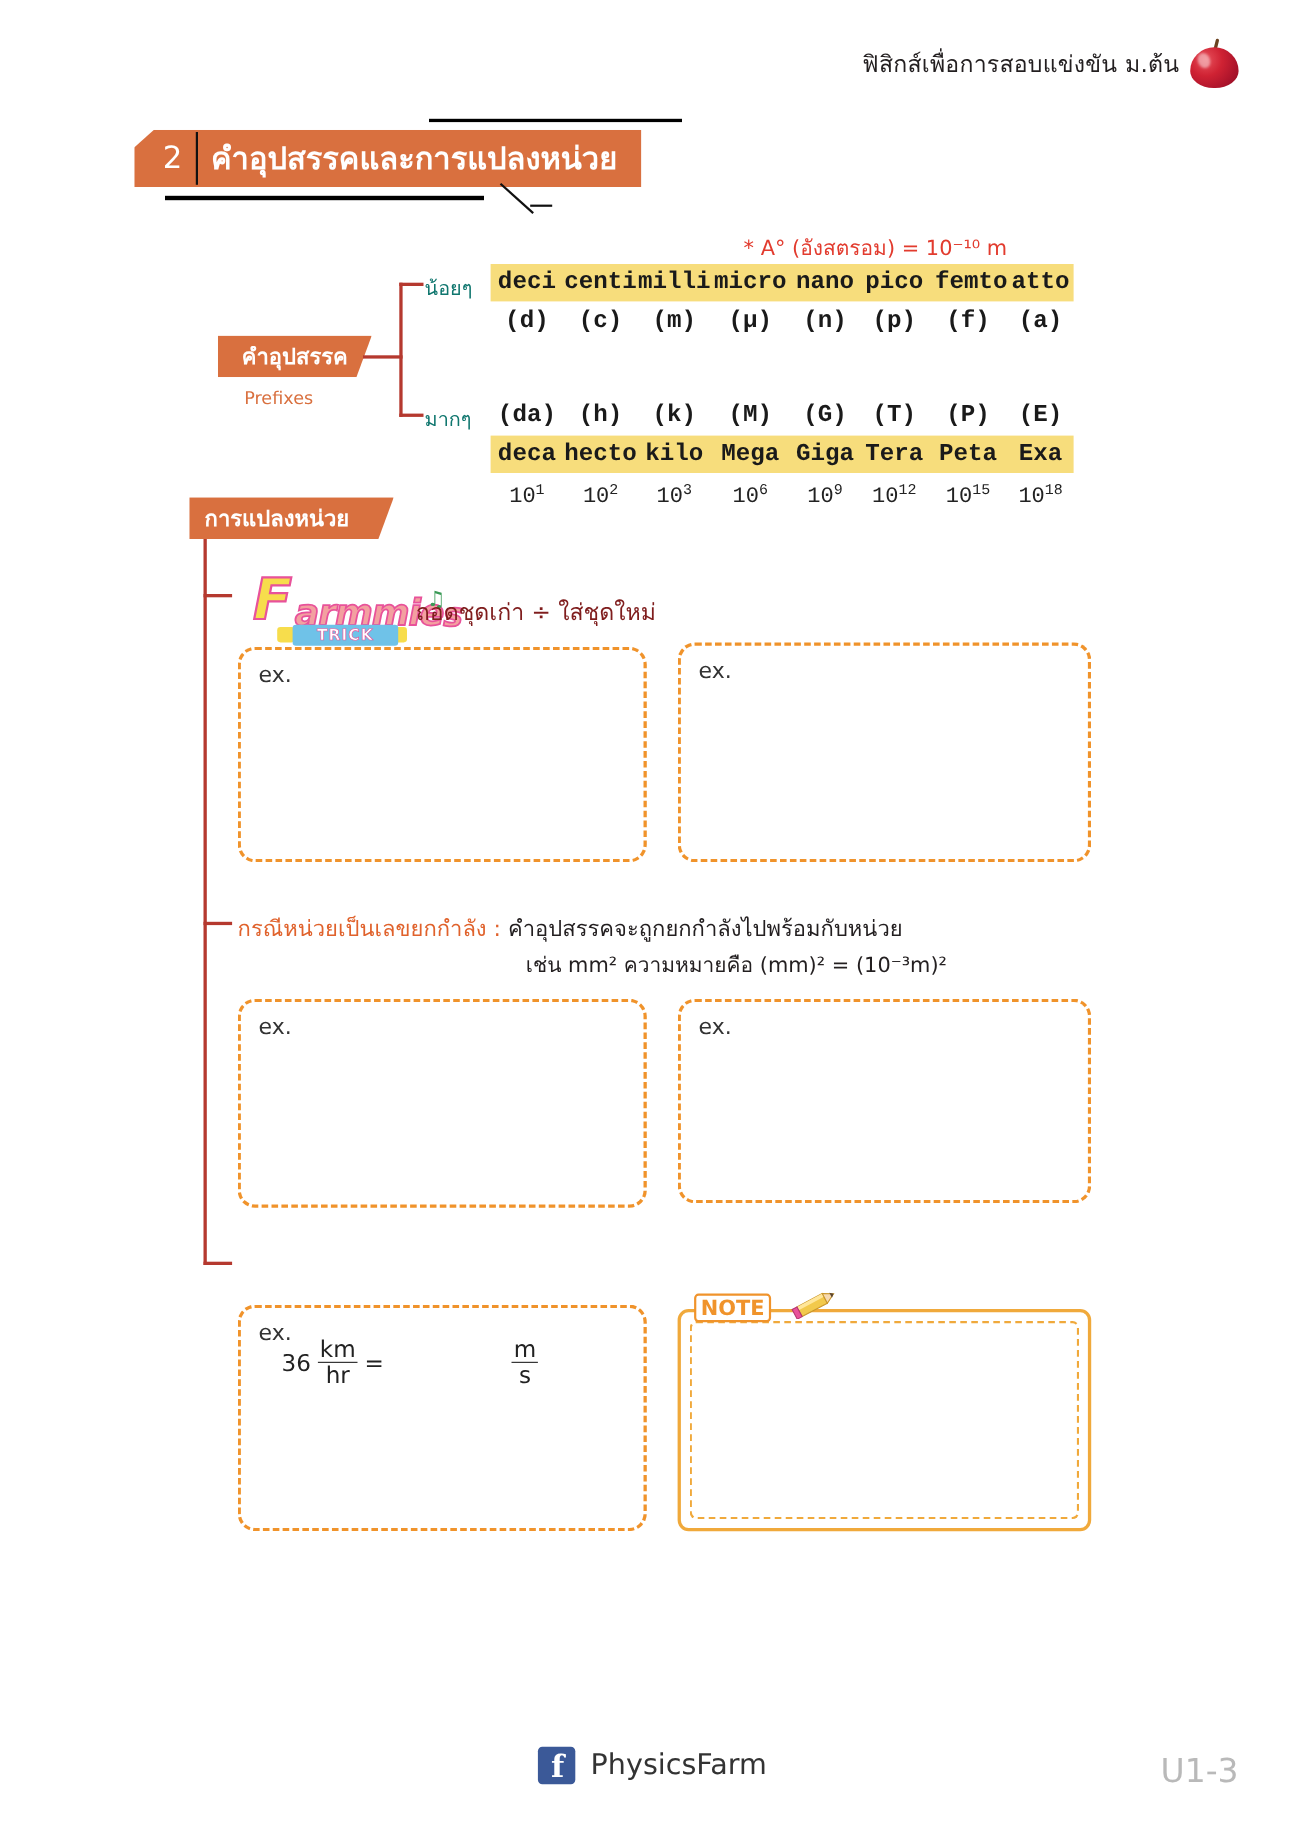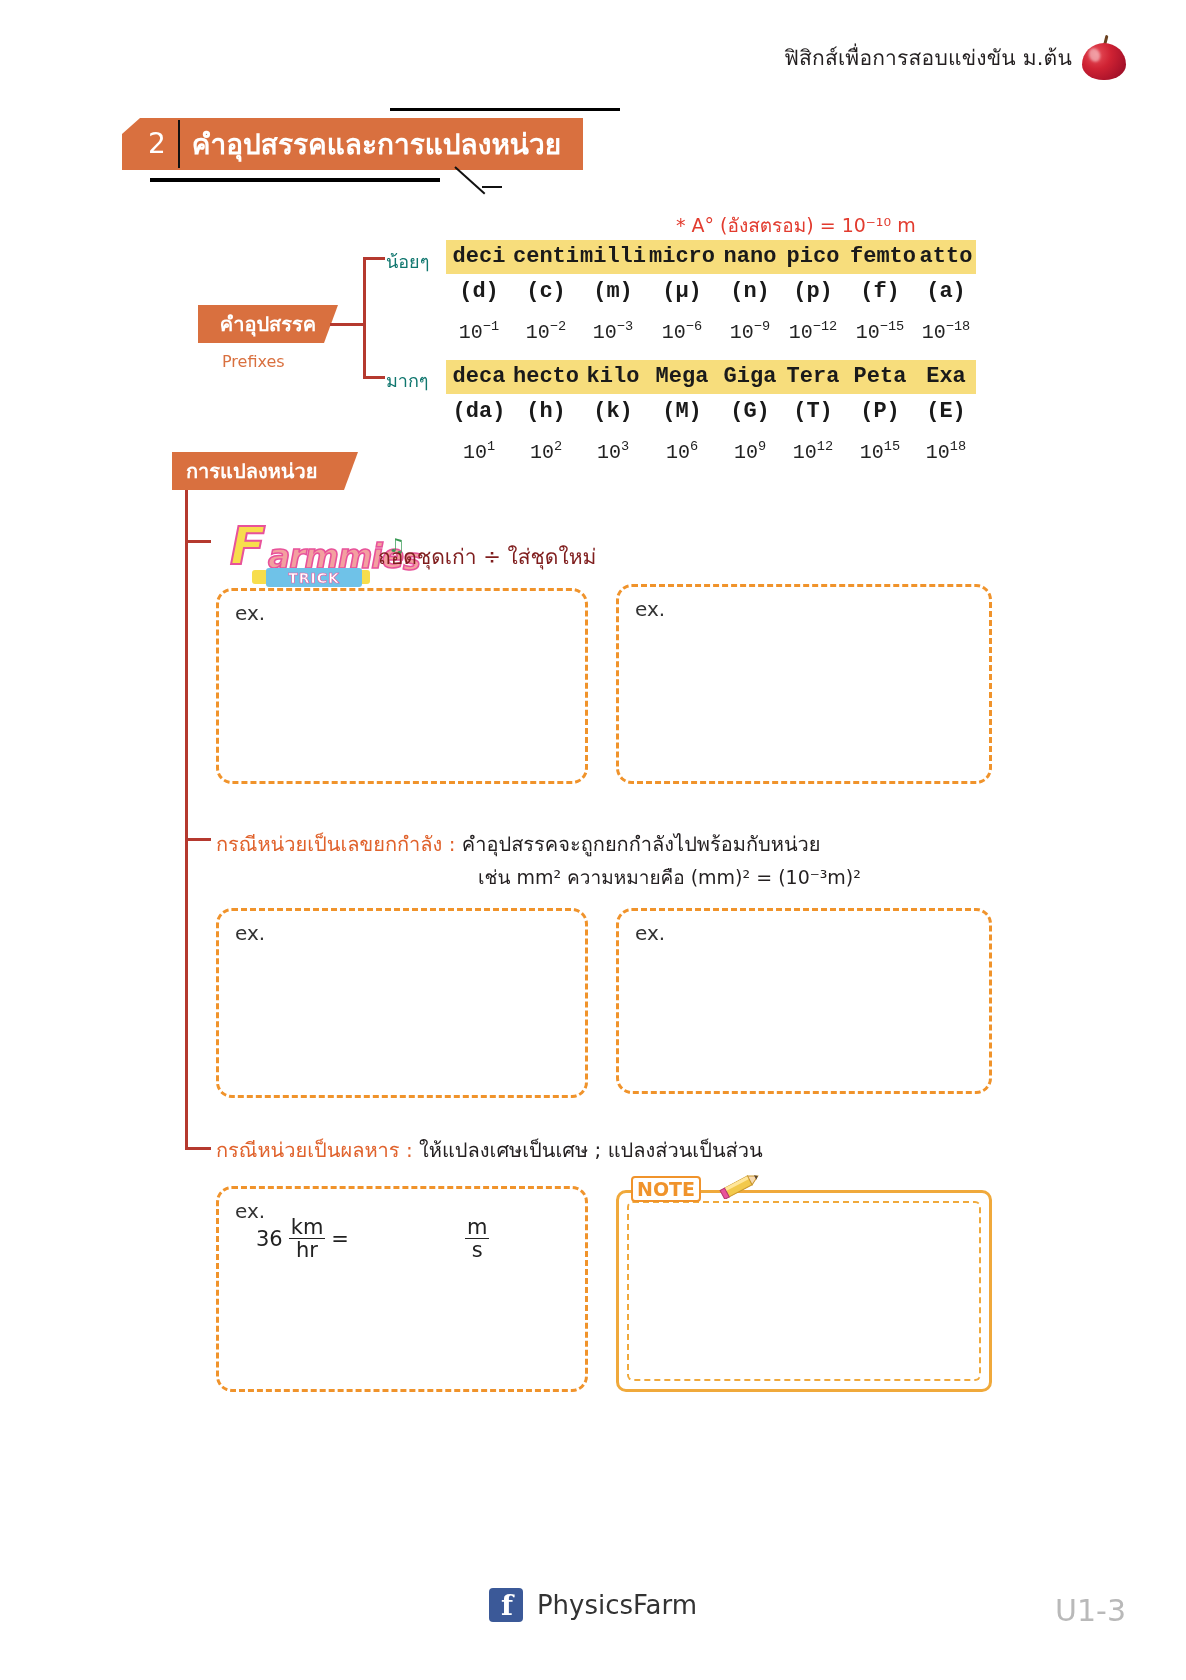--- a/index.html
+++ b/index.html
@@ -188,52 +188,42 @@
     <div class="prow sym">
         <div class="pcell" style="width: 66px;">(d)</div>
         <div class="pcell" style="width: 68px;">(c)</div>
         <div class="pcell" style="width: 66px;">(m)</div>
         <div class="pcell" style="width: 72px;">(μ)</div>
         <div class="pcell" style="width: 64px;">(n)</div>
         <div class="pcell" style="width: 62px;">(p)</div>
         <div class="pcell" style="width: 72px;">(f)</div>
         <div class="pcell" style="width: 60px;">(a)</div>
       </div>
-    <div class="prow pow">
-        <div class="pcell" style="width: 66px;">10<sup>−1</sup></div>
-        <div class="pcell" style="width: 68px;">10<sup>−2</sup></div>
-        <div class="pcell" style="width: 66px;">10<sup>−3</sup></div>
-        <div class="pcell" style="width: 72px;">10<sup>−6</sup></div>
-        <div class="pcell" style="width: 64px;">10<sup>−9</sup></div>
-        <div class="pcell" style="width: 62px;">10<sup>−12</sup></div>
-        <div class="pcell" style="width: 72px;">10<sup>−15</sup></div>
-        <div class="pcell" style="width: 60px;">10<sup>−18</sup></div>
-      </div>
   </div>
 
   <div class="ptable" id="tbl-large" style="left:446px;top:360px;">
+    <div class="prow sym">
+        <div class="pcell" style="width: 66px;">(da)</div>
+        <div class="pcell" style="width: 68px;">(h)</div>
+        <div class="pcell" style="width: 66px;">(k)</div>
+        <div class="pcell" style="width: 72px;">(M)</div>
+        <div class="pcell" style="width: 64px;">(G)</div>
+        <div class="pcell" style="width: 62px;">(T)</div>
+        <div class="pcell" style="width: 72px;">(P)</div>
+        <div class="pcell" style="width: 60px;">(E)</div>
+      </div>
     <div class="prow name">
         <div class="pcell" style="width: 66px;">deca</div>
         <div class="pcell" style="width: 68px;">hecto</div>
         <div class="pcell" style="width: 66px;">kilo</div>
         <div class="pcell" style="width: 72px;">Mega</div>
         <div class="pcell" style="width: 64px;">Giga</div>
         <div class="pcell" style="width: 62px;">Tera</div>
         <div class="pcell" style="width: 72px;">Peta</div>
         <div class="pcell" style="width: 60px;">Exa</div>
-      </div>
-    <div class="prow sym">
-        <div class="pcell" style="width: 66px;">(da)</div>
-        <div class="pcell" style="width: 68px;">(h)</div>
-        <div class="pcell" style="width: 66px;">(k)</div>
-        <div class="pcell" style="width: 72px;">(M)</div>
-        <div class="pcell" style="width: 64px;">(G)</div>
-        <div class="pcell" style="width: 62px;">(T)</div>
-        <div class="pcell" style="width: 72px;">(P)</div>
-        <div class="pcell" style="width: 60px;">(E)</div>
       </div>
     <div class="prow pow">
         <div class="pcell" style="width: 66px;">10<sup>1</sup></div>
         <div class="pcell" style="width: 68px;">10<sup>2</sup></div>
         <div class="pcell" style="width: 66px;">10<sup>3</sup></div>
         <div class="pcell" style="width: 72px;">10<sup>6</sup></div>
         <div class="pcell" style="width: 64px;">10<sup>9</sup></div>
         <div class="pcell" style="width: 62px;">10<sup>12</sup></div>
         <div class="pcell" style="width: 72px;">10<sup>15</sup></div>
         <div class="pcell" style="width: 60px;">10<sup>18</sup></div>
@@ -273,24 +263,20 @@
   </div>
   <div class="sec-sub" style="left:478px;top:862px;">เช่น mm² ความหมายคือ  (mm)²  =  (10⁻³m)²</div>
 
   <div class="exbox" style="left:216px;top:908px;width:372px;height:190px;">
     <div class="ex">ex.</div>
   </div>
   <div class="exbox" style="left:616px;top:908px;width:376px;height:186px;">
     <div class="ex">ex.</div>
   </div>
 
-  <div class="sec-head" style="left:216px;top:1134px;">
-    <span class="lbl">กรณีหน่วยเป็นผลหาร :</span>
-    <span class="body">ให้แปลงเศษเป็นเศษ ; แปลงส่วนเป็นส่วน</span>
-  </div>
 
   <div class="exbox" style="left:216px;top:1186px;width:372px;height:206px;">
     <div class="ex">ex.</div>
   </div>
   <div class="eqline" style="left:256px;top:1216px;">
     <span>36</span>
     <span class="frac">
       <span class="num">km</span>
       <span class="den">hr</span>
     </span>

